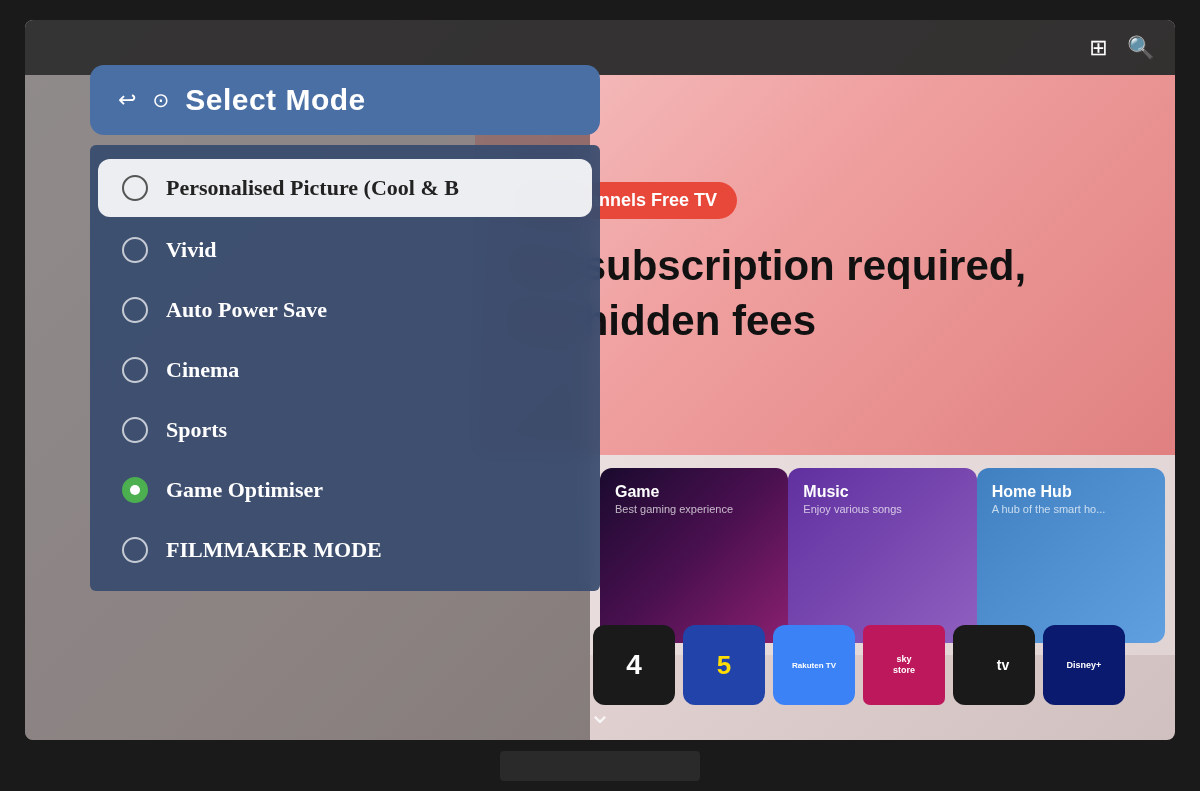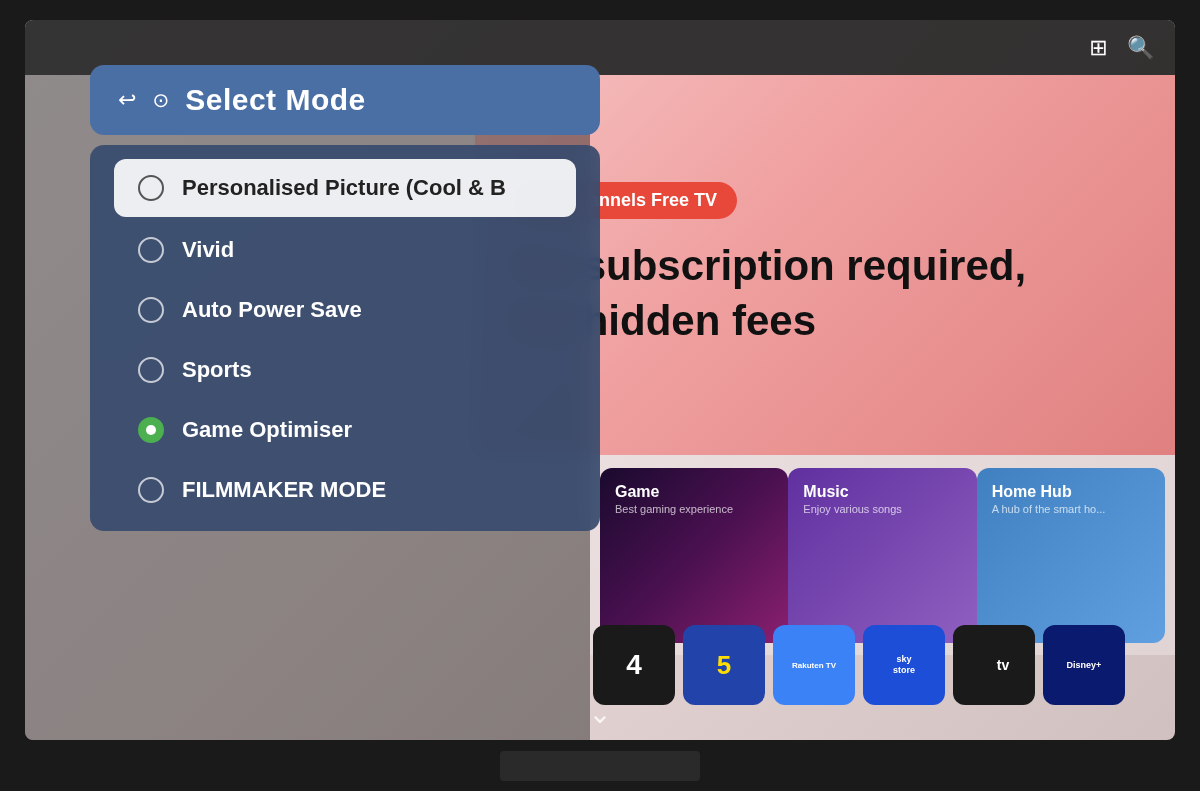--- a/index.html
+++ b/index.html
@@ -175,21 +175,21 @@
       font-size: 12px;
       font-weight: bold;
       color: white;
       flex-shrink: 0;
     }
 
     .app-ch4 { background: #1a1a1a; }
     .app-ch5 { background: #2244aa; }
     .app-prime { background: #1a2a5e; }
     .app-rakuten { background: #3b82f6; }
-    .app-sky { background: #1d4ed8; }
+    .app-sky { background: #be185d; border-radius: 7px; }
     .app-apple { background: #1a1a1a; }
     .app-disney { background: #0a1a6e; }
 
     
     .left-content {
       position: absolute;
       top: 55px;
       left: 0;
       width: 565px;
       bottom: 0;
@@ -241,23 +241,24 @@
     .select-mode-title {
       color: white;
       font-size: 30px;
       font-weight: bold;
       letter-spacing: 0.5px;
     }
 
     
     .modes-list {
       background: rgba(55, 75, 110, 0.92);
-      border-radius: 14px;
-      padding: 10px 16px;
+      border-radius: 6px;
+      padding: 10px 0;
       backdrop-filter: blur(10px);
+      font-family: Liberation Serif, serif;
     }
 
     .mode-item {
       display: flex;
       align-items: center;
       gap: 18px;
       padding: 16px 24px;
       cursor: pointer;
       border-radius: 10px;
       margin: 2px 8px;
@@ -425,20 +426,24 @@
           <div class="radio-btn"></div>
           <span class="mode-label">Vivid</span>
         </div>
 
 
         <div class="mode-item">
           <div class="radio-btn"></div>
           <span class="mode-label">Auto Power Save</span>
         </div>
 
+        <div class="mode-item">
+          <div class="radio-btn"></div>
+          <span class="mode-label">Cinema</span>
+        </div>
 
         <div class="mode-item">
           <div class="radio-btn"></div>
           <span class="mode-label">Sports</span>
         </div>
 
         <div class="mode-item">
           <div class="radio-btn active"></div>
           <span class="mode-label">Game Optimiser</span>
         </div>

